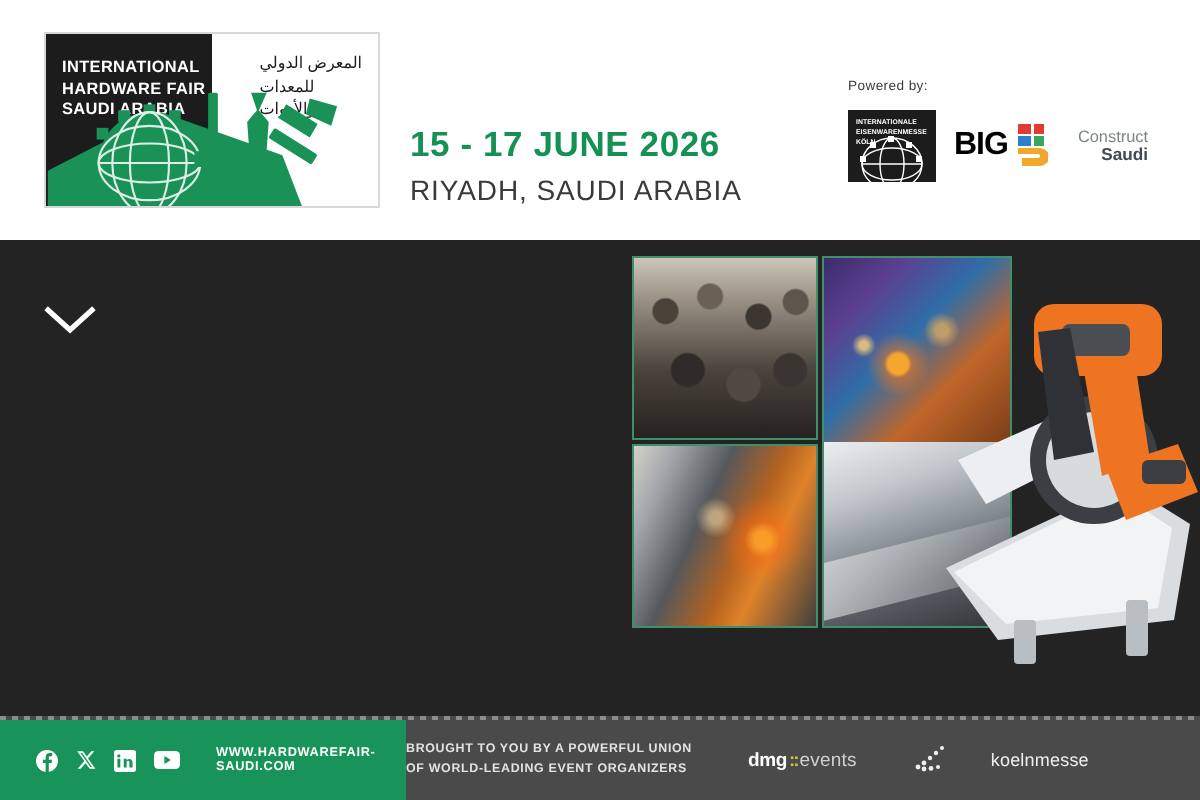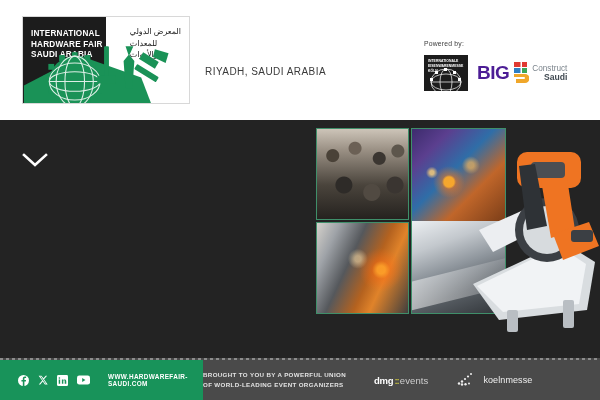--- a/index.html
+++ b/index.html
@@ -34,40 +34,40 @@
     color: #1c1c1c; font-size: 8px; line-height: 1.45;
     text-align: left; direction: rtl; white-space: pre-line;
   }
   .logo-art { position: absolute; left: 0; top: 0; width: 100%; height: 100%; }
 
   .date-block { position: absolute; left: 205px; top: 62px; }
   .date-main {
     color: #159155; font-size: 17.5px; font-weight: bold; letter-spacing: .3px;
   }
   .date-sub {
-    color: #3a3a3a; font-size: 10px; letter-spacing: .45px; margin-top: 4px;
+    color: #3a3a3a; font-size: 14px; letter-spacing: .45px; margin-top: 4px;
   }
 
   .powered { position: absolute; left: 424px; top: 40px; }
   .powered-label { color: #3c3c3c; font-size: 6.8px; letter-spacing: .2px; }
   .powered-logos { display: flex; align-items: center; gap: 9px; margin-top: 8px; }
 
   .ewm-logo {
     width: 44px; height: 36px; background: #1c1c1c; position: relative; overflow: hidden;
   }
   .ewm-text {
     position: absolute; left: 4px; top: 4px; color: #fff;
     font-size: 3.4px; font-weight: bold; line-height: 1.4;
     letter-spacing: .05px; white-space: pre-line;
   }
 
   .big5 { display: flex; align-items: center; gap: 3px; }
-  .big5-word { color: #4c1d95; font-size: 19px; font-weight: bold; letter-spacing: -.5px; }
+  .big5-word { color: #000000; font-size: 16px; font-weight: bold; letter-spacing: -.5px; }
   .big5-mark { width: 17px; height: 22px; position: relative; }
-  .big5-tail { display: flex; flex-direction: column; line-height: 1.1; }
+  .big5-tail { display: flex; flex-direction: column; line-height: 1.1; margin-left: 12px; }
   .big5-construct { color: #7b848c; font-size: 8.2px; }
   .big5-saudi { color: #414a52; font-size: 8.6px; font-weight: bold; text-align: right; }
 
   
   .hero { position: absolute; left: 0; top: 120px; width: 600px; height: 238px; background: #232323; }
 
   .chevron { position: absolute; left: 22px; top: 32px; }
 
   .headline {
     position: absolute; left: 21px; top: 60px; width: 285px;
@@ -144,21 +144,21 @@
     display: flex; align-items: center; gap: 28px;
   }
   .brought {
     color: #e3e3e3; font-size: 6.2px; font-weight: bold;
     letter-spacing: .35px; line-height: 1.65; white-space: pre-line;
   }
   .dmg { display: flex; align-items: center; font-size: 9.5px; }
   .dmg-a { color: #ffffff; font-weight: bold; letter-spacing: -.2px; }
   .dmg-dots { color: #c9c33f; font-weight: bold; letter-spacing: -1px; padding: 0 1px; }
   .dmg-b { color: #cfcfcf; letter-spacing: .1px; }
-  .koeln { display: flex; align-items: center; gap: 7px; }
+  .koeln { display: flex; align-items: center; gap: 19px; }
   .koeln-word { color: #efefef; font-size: 9px; letter-spacing: .1px; }
 </style>
 </head>
 <body>
 
 <div class="page">
 
   <div class="header">
 
     <div class="fair-logo">
@@ -202,20 +202,21 @@
           <rect x="75" y="60" width="19" height="8" rx="1"></rect>
           <path d="M104 30 l8 0 l-4 9 l5 6 l-2 28 l-7 0 l-2 -28 l5 -6 z"></path>
           <path d="M122 36 l16 10 l-4 7 l-16 -10 z"></path>
           <path d="M134 33 l14 4 l-3 10 l-13 -6 z"></path>
           <rect x="116" y="48" width="26" height="6" rx="1" transform="rotate(32 116 48)"></rect>
         </g>
       </svg>
     </div>
 
     <div class="date-block">
+      <div class="date-main">15 - 17 JUNE 2026</div>
       <div class="date-sub">RIYADH, SAUDI ARABIA</div>
     </div>
 
     <div class="powered">
       <div class="powered-label">Powered by:</div>
       <div class="powered-logos">
         <div class="ewm-logo">
           <div class="ewm-text">INTERNATIONALE
 EISENWARENMESSE
 KÖLN</div>

